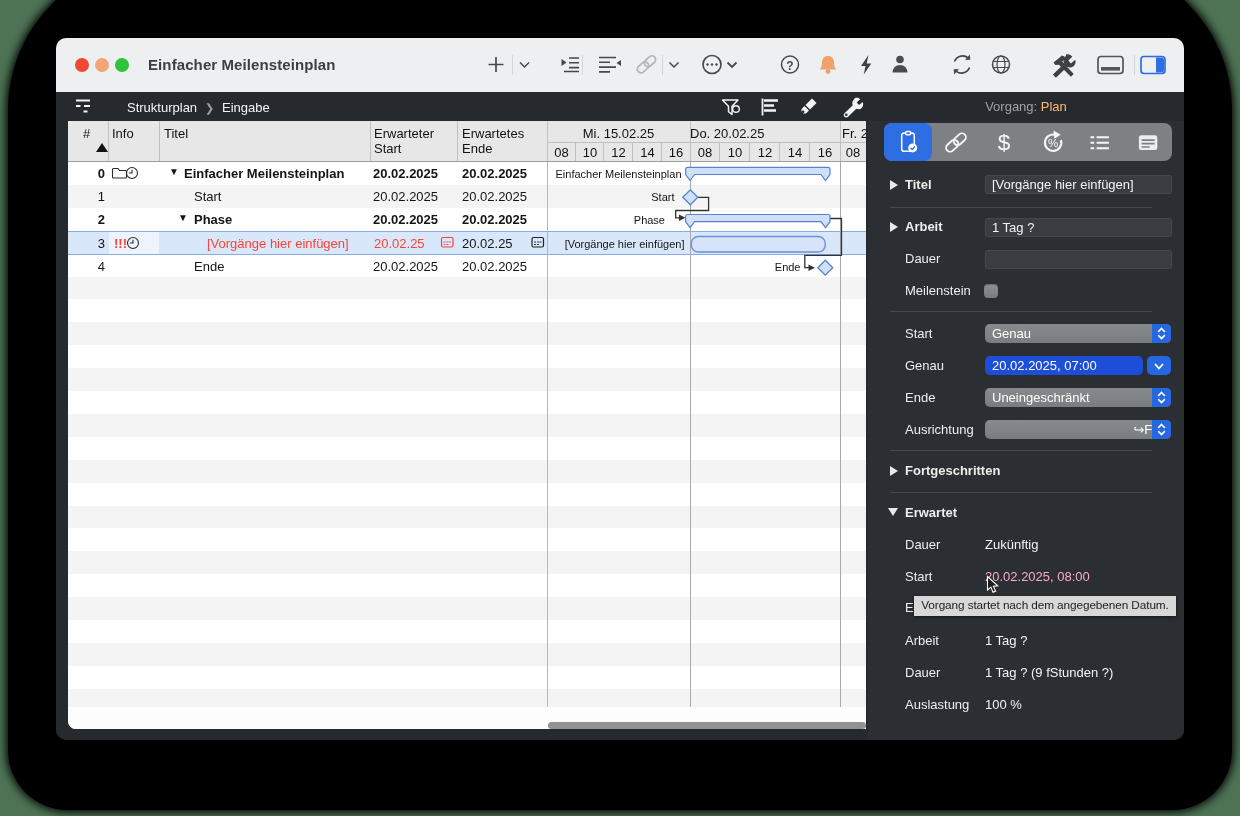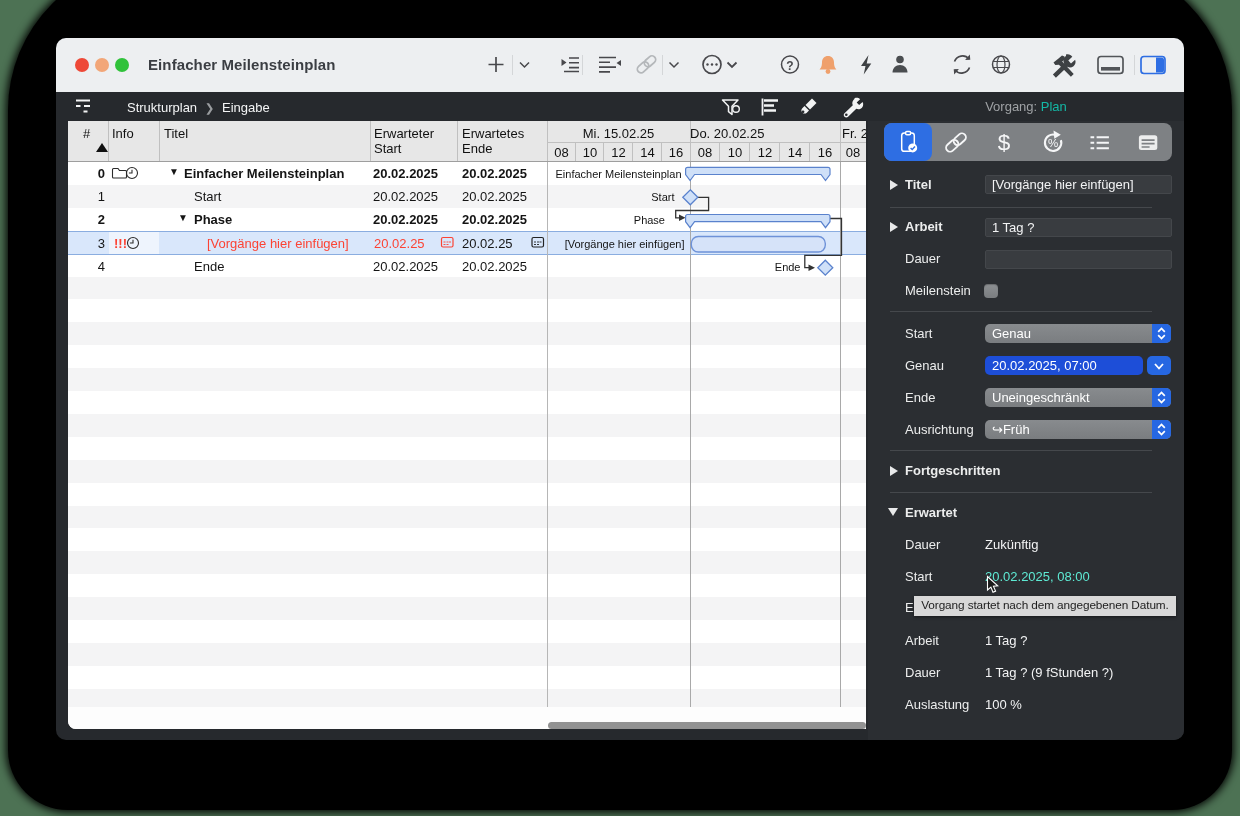--- a/index.html
+++ b/index.html
@@ -285,21 +285,21 @@
         <rect x="373.5" y="116.5" width="11.5" height="9.5" rx="1.5" fill="none" stroke="#fc4334" stroke-width="1.2"></rect>
         <path d="M 375.5 121 h 2 M 378.5 121 h 2 M 381 121 h 2 M 375.5 123.5 h 2 M 378.5 123.5 h 2" stroke="#fc4334" stroke-width="0.9"></path>
         <rect x="464" y="116.5" width="11.5" height="9.5" rx="1.5" fill="none" stroke="#222" stroke-width="1.2"></rect>
         <path d="M 466 121 h 2 M 469 121 h 2 M 471.5 121 h 2 M 466 123.5 h 2 M 469 123.5 h 2" stroke="#222" stroke-width="0.9"></path>
       </g>
     </svg>
     <div id="scrollbar">
         <div id="thumb" style="top:15px;"></div>
       </div>
   </div>
-  <div id="vplabel"><span style="color:#9fa2a5;">Vorgang:</span> <span style="color:#14b8a6;">Plan</span></div>
+  <div id="vplabel"><span style="color:#9fa2a5;">Vorgang:</span> <span style="color:#fdba74;">Plan</span></div>
   <div id="inspector">
 
     <div id="tabbar">
       <div id="tabsel"></div>
       <svg width="288" height="37.5" viewBox="0 0 288 37.5" style="position:absolute; left:0; top:0;">
 
         <g stroke="#fff" stroke-width="1.5" fill="none">
           <rect x="17.7" y="9.9" width="12.6" height="18.4" rx="2.6"></rect>
           <rect x="21.6" y="8.4" width="5" height="3.4" rx="1.2" fill="#2e6ee3"></rect>
           <circle cx="28.7" cy="24.9" r="4.5" fill="#fff" stroke="none"></circle>
@@ -356,35 +356,35 @@
     <div class="bluebtn" style="top:235px;"><svg width="24" height="19">
           <path d="M 8 8 l 4 4.5 l 4 -4.5" stroke="#fff" stroke-width="1.8" fill="none"></path>
         </svg></div>
 
     <div class="ins-label" style="top:268.5px;">Ende</div>
     <div class="popup" style="top:267px;">Uneingeschränkt<div class="stepper"><svg width="19" height="19">
             <path d="M 6.2 7.8 l 3.3 -3.4 l 3.3 3.4 M 6.2 11.2 l 3.3 3.4 l 3.3 -3.4" stroke="#fff" stroke-width="1.7" fill="none"></path>
           </svg></div></div>
 
     <div class="ins-label" style="top:300.5px;">Ausrichtung</div>
-    <div class="popup" style="top:299px;">↪Früh<div class="stepper"><svg width="19" height="19">
+    <div class="popup" style="top:299px;text-align:right;">↪Früh<div class="stepper"><svg width="19" height="19">
             <path d="M 6.2 7.8 l 3.3 -3.4 l 3.3 3.4 M 6.2 11.2 l 3.3 3.4 l 3.3 -3.4" stroke="#fff" stroke-width="1.7" fill="none"></path>
           </svg></div></div>
     <div class="ins-sep" style="top:329px;"></div>
 
     <div class="disc d-r" style="left:22px; top:345px;"></div>
     <div class="ins-label ins-bold" style="top:342px;">Fortgeschritten</div>
     <div class="ins-sep" style="top:371px;"></div>
 
     <div class="disc d-d" style="left:20px; top:387px;"></div>
     <div class="ins-label ins-bold" style="top:384px;">Erwartet</div>
     <div class="ins-label" style="top:416px;">Dauer</div>
     <div class="ins-val" style="top:416px;">Zukünftig</div>
     <div class="ins-label" style="top:448px;">Start</div>
-    <div class="ins-val" style="top:448px; color:#5eead4;text-align:right;">20.02.2025, 08:00</div>
+    <div class="ins-val" style="top:448px; color:#f9a8d4;text-align:right;">20.02.2025, 08:00</div>
     <div class="ins-label" style="top:479px;">Ende</div>
     <div class="ins-label" style="top:512px;">Arbeit</div>
     <div class="ins-val" style="top:512px;">1 Tag ?</div>
     <div class="ins-label" style="top:544px;">Dauer</div>
     <div class="ins-val" style="top:544px;">1 Tag ? (9 fStunden ?)</div>
     <div class="ins-label" style="top:576px;">Auslastung</div>
     <div class="ins-val" style="top:576px;">100 %</div>
 
     <div id="tooltip">Vorgang startet nach dem angegebenen Datum.</div>
 

